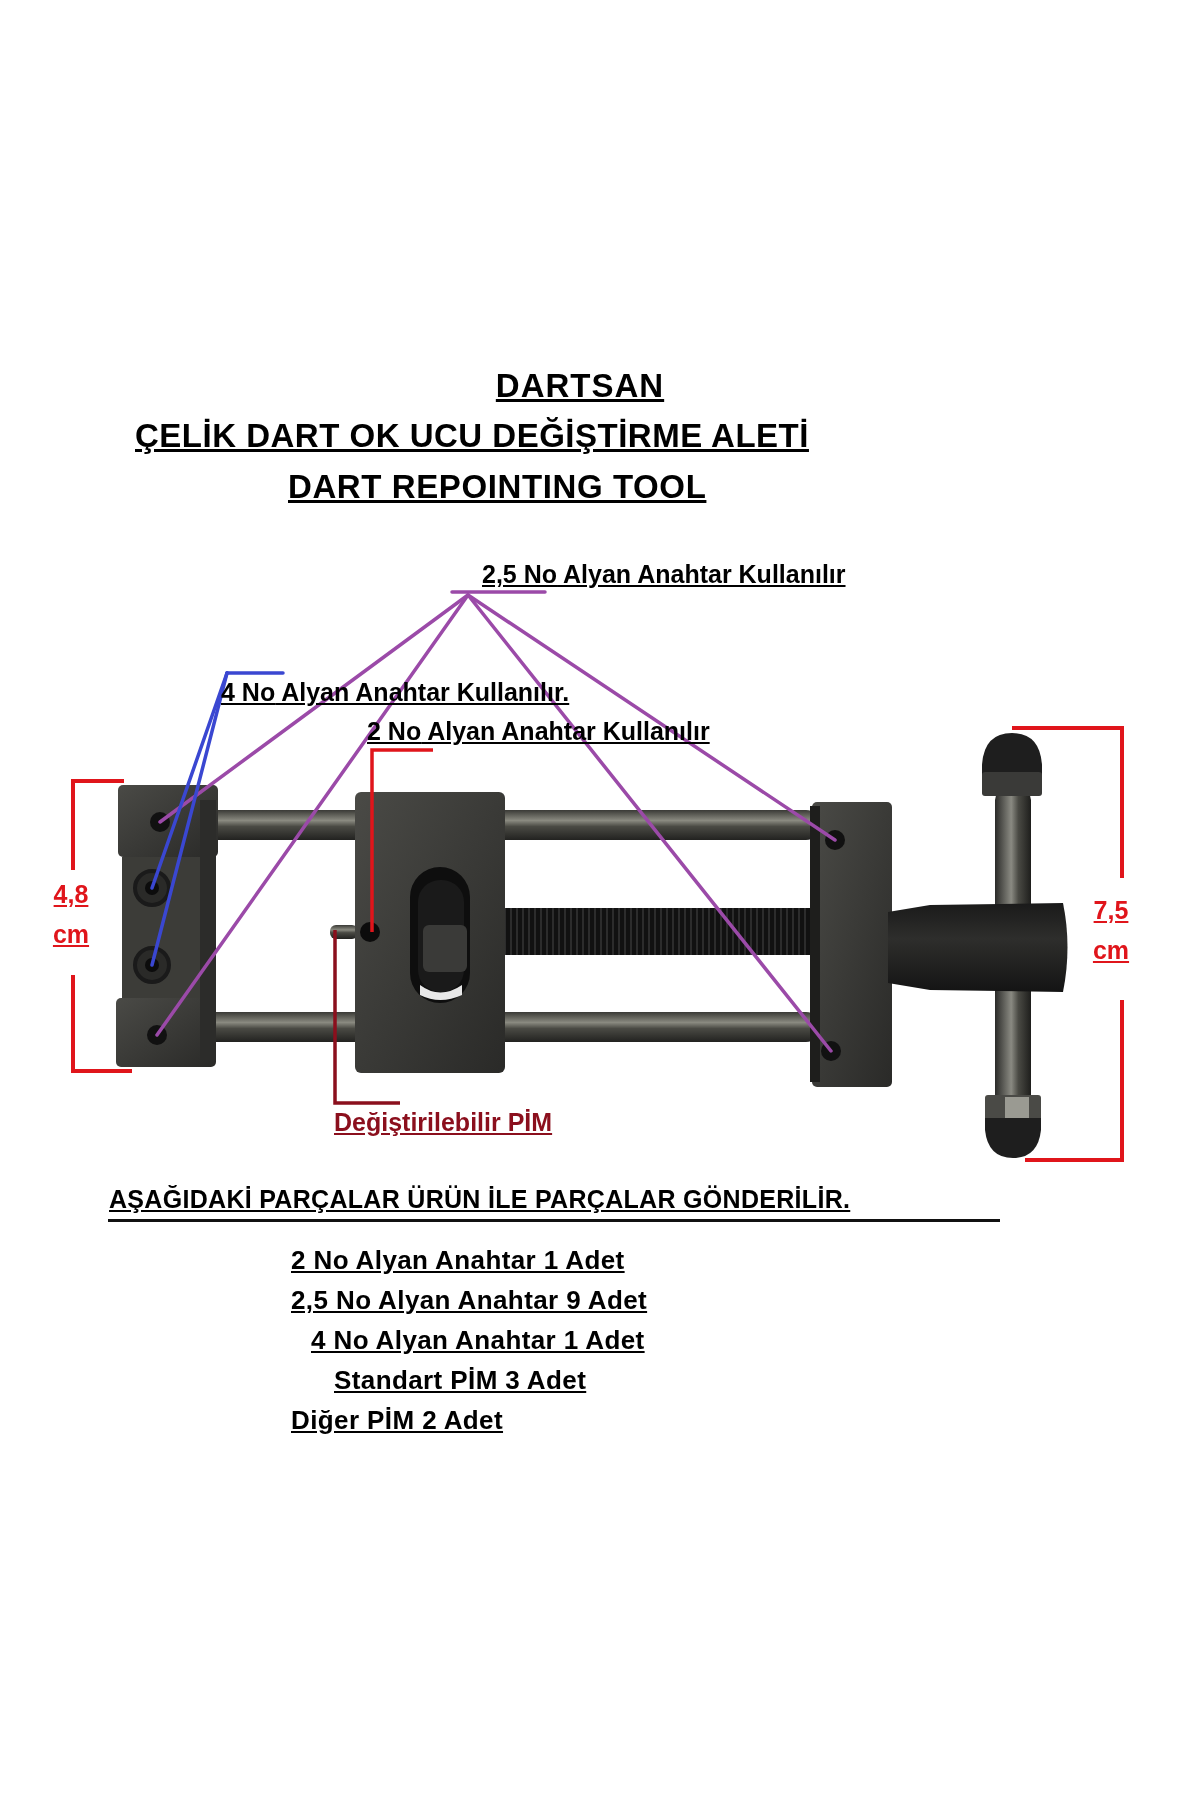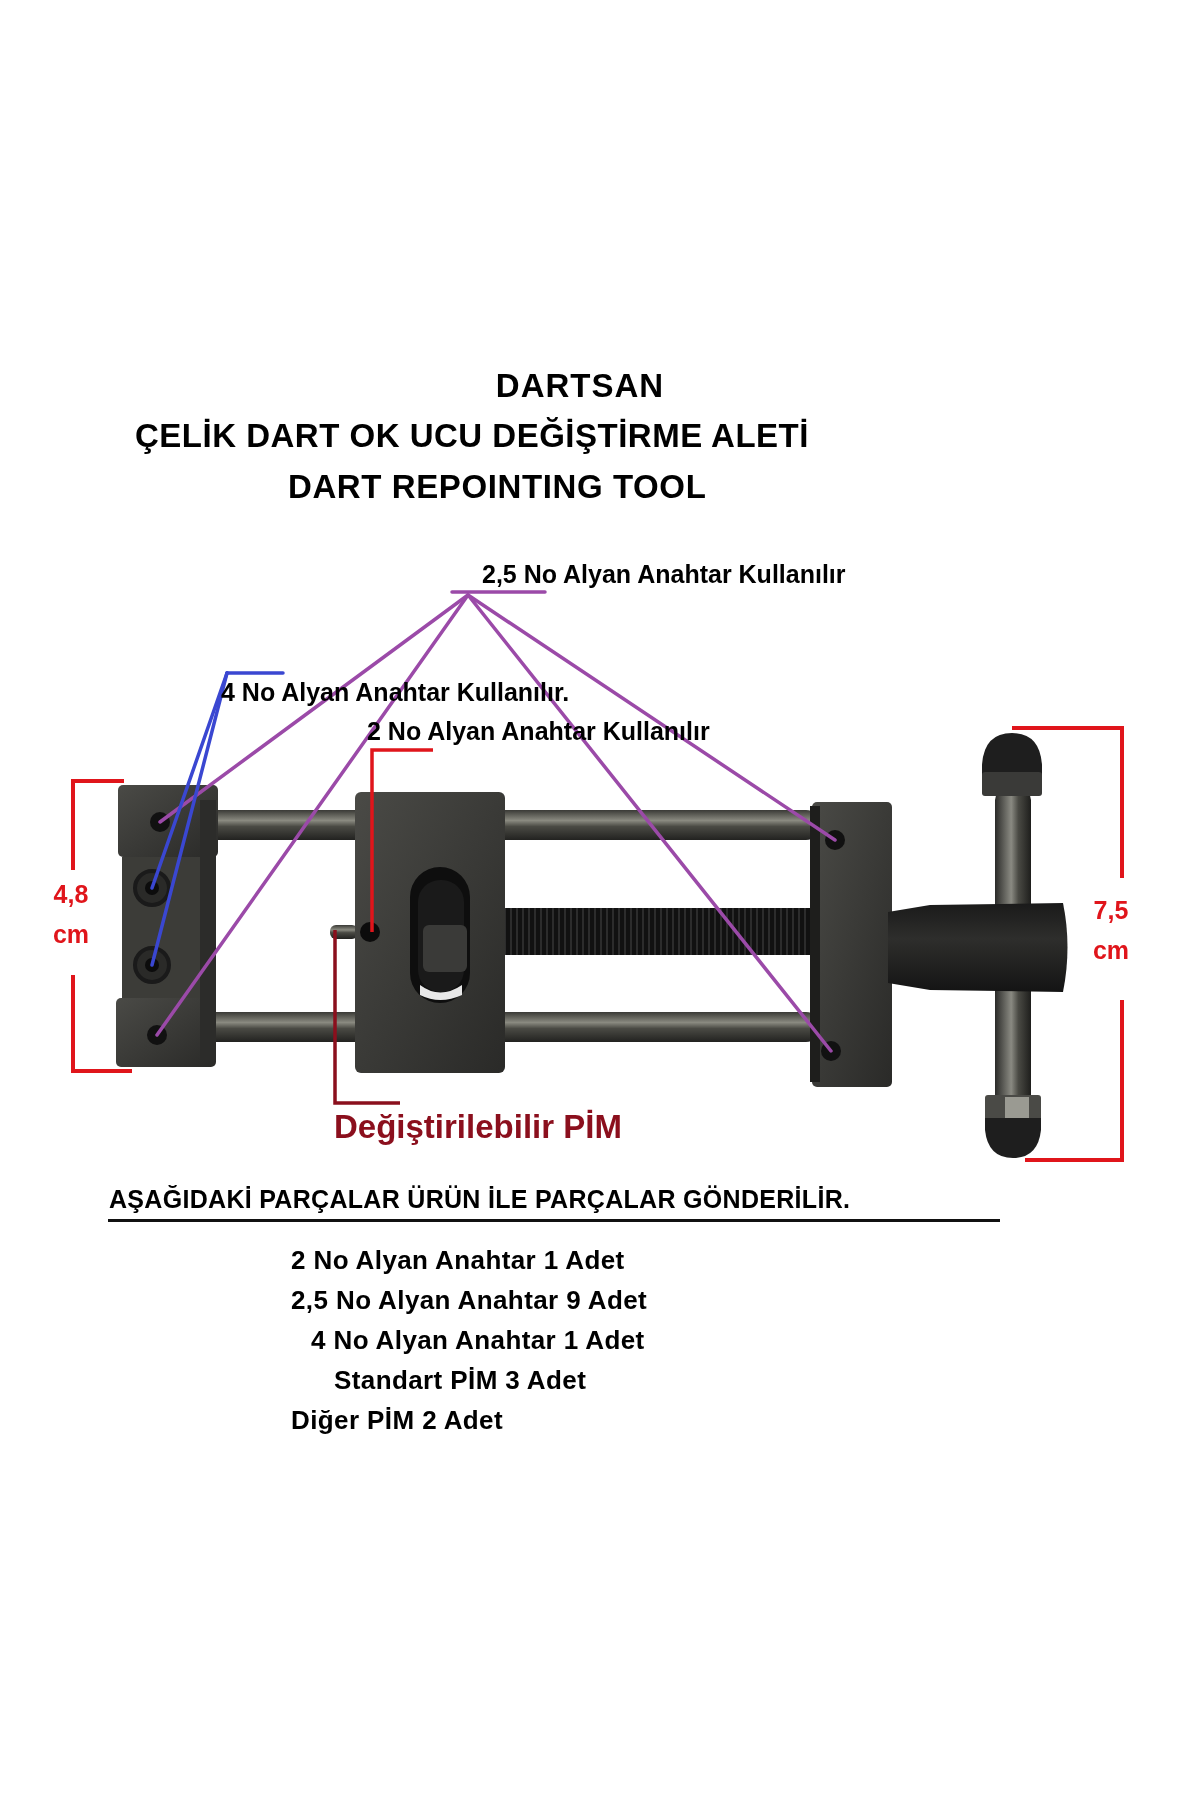--- a/index.html
+++ b/index.html
@@ -1,24 +1,24 @@
 <!DOCTYPE html>
 <html><head>
 <meta charset="utf-8">
 <style>
   html,body{margin:0;padding:0;background:#ffffff;}
   body{width:1200px;height:1800px;position:relative;overflow:hidden;font-family:"Liberation Sans","DejaVu Sans",sans-serif;}
-  .abs{position:absolute;white-space:nowrap;}
+  .abs{position:absolute;white-space:nowrap;text-decoration:underline;}
   .t{font-weight:bold;color:#000;line-height:1;}
   .title1{font-size:33px;left:0;width:1160px;text-align:center;top:369px;letter-spacing:1px;}
   .title2{font-size:33px;left:135px;top:419px;letter-spacing:0.5px;}
   .title3{font-size:33px;left:288px;top:470px;letter-spacing:0.6px;}
   .lbl{font-size:25px;}
   .red{color:#e0151b;font-weight:bold;font-size:25px;line-height:1;text-align:center;}
-  .dred{color:#8b0f1d;font-weight:bold;font-size:33px;}
+  .dred{color:#8b0f1d;font-weight:bold;font-size:25px;}
   .parts-head{font-size:25px;left:109px;top:1187px;letter-spacing:0.3px;}
   .parts-rule{left:108px;top:1219px;width:892px;height:3px;background:#111;}
   .item{font-size:26px;left:291px;letter-spacing:0.4px;}
   svg{position:absolute;left:0;top:0;}
 </style>
 </head>
 <body>
 
 <svg width="1200" height="1800" viewBox="0 0 1200 1800" data-name="dart-repointing-tool-illustration">
   <defs>

